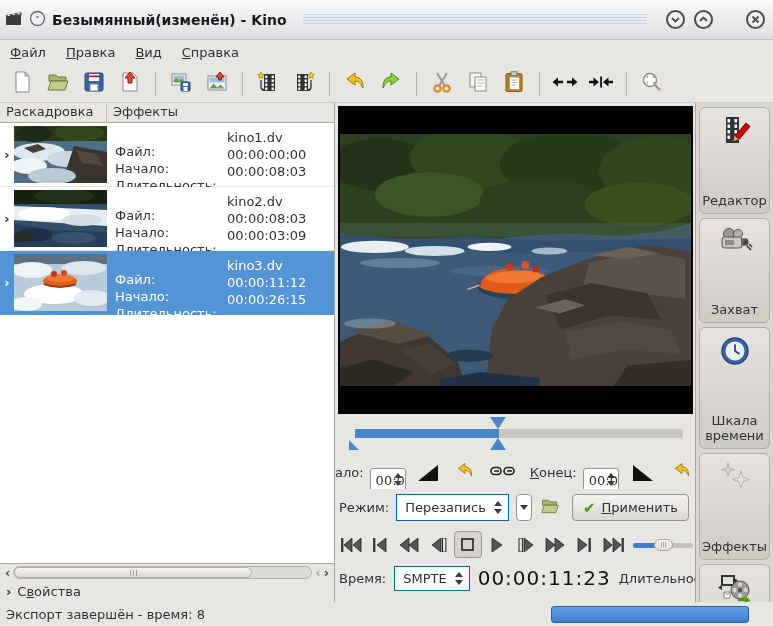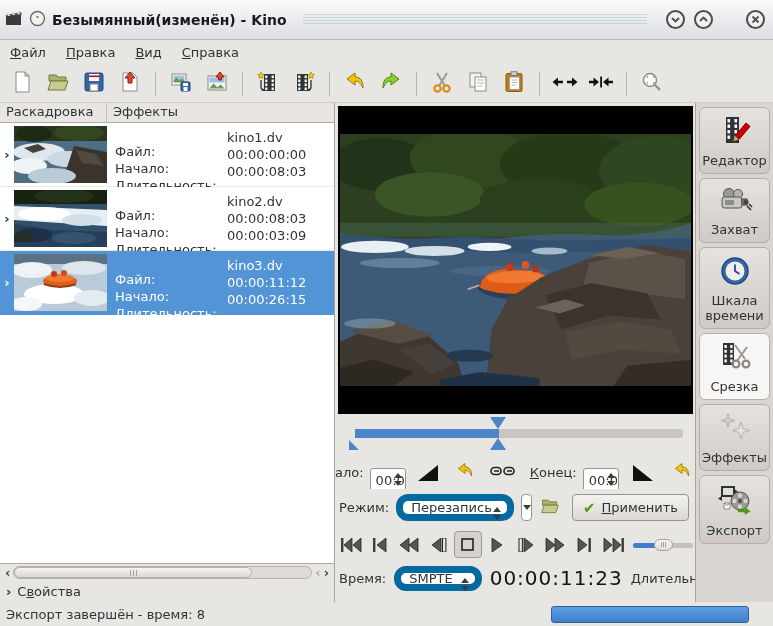--- a/index.html
+++ b/index.html
@@ -78,21 +78,21 @@
   .trim-row { height:33px; flex:none; display:flex; align-items:center; gap:6px; padding:0 4px 0 0; overflow:hidden; }
   .spinbox { width:52px; height:25px; background:#fff; border:1px solid #989490; border-radius:3px;
              display:flex; align-items:center; padding-left:5px; position:relative;margin-top:16px; }
   .spin-arrows { position:absolute; right:3px; top:4px; display:flex; flex-direction:column; gap:3px; }
   .arr-up { width:0; height:0; border-left:4px solid transparent; border-right:4px solid transparent; border-bottom:5px solid #3c3c3c; }
   .arr-dn { width:0; height:0; border-left:4px solid transparent; border-right:4px solid transparent; border-top:5px solid #3c3c3c; }
   .tri-se { width:0; height:0; border-bottom:16px solid #111; border-left:20px solid transparent; }
   .tri-sw { width:0; height:0; border-bottom:16px solid #111; border-right:20px solid transparent; }
 
   .mode-row { height:37px; flex:none; display:flex; align-items:center; gap:7px; padding:0 6px 0 4px; }
-  .combo { height:27px; background:#fff; border:7px solid #0369a1; border-radius:12px;
+  .combo { height:27px; background:#fff; border:1px solid #0369a1; border-radius:0;
            display:flex; align-items:center; padding:0 22px 0 8px; position:relative; white-space:nowrap; }
   .combo .spin-arrows { top:6px; right:6px; }
   .combo-small { width:34px; height:27px; background:#fff; border:1px solid #989490; border-radius:4px;
                  display:flex; align-items:center; justify-content:center; }
   .push-btn { height:27px; border:1px solid #989490; border-radius:4px;
               background:linear-gradient(#f4f3f1,#dcd8d3); display:flex; align-items:center; gap:6px; padding:0 10px; }
   .check { color:#4e9a06; font-size:15px; font-weight:bold; }
 
   .transport-row { height:37px; flex:none; display:flex; align-items:center; gap:1px; padding:0 2px; }
   .pbtn { width:30px; height:27px; display:flex; align-items:center; justify-content:center; border-radius:4px; }
@@ -108,21 +108,21 @@
   .time-row { height:30px; flex:none; display:flex; align-items:center; gap:8px; padding-left:4px; overflow:hidden; white-space:nowrap; }
   .timecode { font-size:20px; color:#141414; letter-spacing:1px; }
 
   
   .right-panel { width:78px; flex:none; background:#d9d5d0; border-left:1px solid #a9a49c;
                  display:flex; flex-direction:column; gap:4px; padding:4px 3px; }
   .side-btn { border:1px solid #b3ada6; border-radius:6px; background:linear-gradient(#e6e3df,#cfcac4);
               display:flex; flex-direction:column; align-items:center; justify-content:center;
               padding:7px 2px 5px; gap:3px; text-align:center; line-height:15px; }
   .side-btn.active { background:#f7f6f5; border-color:#b8b2ab; }
-  .side-btn .lbl { font-size:13px; }
+  .side-btn .lbl { font-size:13px;margin-top:40px; }
 
   
   .statusbar { height:24px; flex:none; display:flex; align-items:center; background:#e8e6e3;
                padding-left:6px; }
   .progressbar { margin-left:auto; margin-right:24px; width:198px; height:17px; border-radius:3px;
                  border:1px solid #2f5f9f; background:linear-gradient(#5f9fe2,#3f7fcc); }
 </style>
 </head>
 <body>
 
@@ -649,37 +649,20 @@
         <span class="lbl">Захват</span>
       </div>
       <div class="side-btn">
         <span><svg width="32" height="32" viewBox="0 0 32 32">
               <circle cx="16" cy="16" r="13" fill="#3465a4" stroke="#204a87" stroke-width="1.5"></circle>
               <circle cx="16" cy="16" r="9.5" fill="#eeeeec"></circle>
               <path d="M16 9.5V16l4.5 3" fill="none" stroke="#204a87" stroke-width="1.8"></path>
             </svg></span>
         <span class="lbl">Шкала времени</span>
       </div>
-      <div class="side-btn active">
-        <span><svg width="36" height="32" viewBox="0 0 36 32">
-              <rect x="6" y="2" width="11" height="22" fill="#2e3436"></rect>
-              <rect x="7.4" y="4" width="2.4" height="3" fill="#fff"></rect>
-              <rect x="7.4" y="8.8" width="2.4" height="3" fill="#fff"></rect>
-              <rect x="7.4" y="13.6" width="2.4" height="3" fill="#fff"></rect>
-              <rect x="7.4" y="18.4" width="2.4" height="3" fill="#fff"></rect>
-              <rect x="13.2" y="4" width="2.4" height="3" fill="#fff"></rect>
-              <rect x="13.2" y="8.8" width="2.4" height="3" fill="#fff"></rect>
-              <rect x="13.2" y="13.6" width="2.4" height="3" fill="#fff"></rect>
-              <rect x="13.2" y="18.4" width="2.4" height="3" fill="#fff"></rect>
-              <path d="M18 4l10 14M30 6L20 20" stroke="#9a9996" stroke-width="2"></path>
-              <circle cx="19" cy="23" r="3.4" fill="none" stroke="#88867f" stroke-width="2.2"></circle>
-              <circle cx="29" cy="23" r="3.4" fill="none" stroke="#88867f" stroke-width="2.2"></circle>
-            </svg></span>
-        <span class="lbl">Срезка</span>
-      </div>
       <div class="side-btn">
         <span><svg width="36" height="32" viewBox="0 0 36 32">
               <path d="M11 2l1.6 5 5 1.6-5 1.6-1.6 5-1.6-5-5-1.6 5-1.6z" fill="#d6d2cb" stroke="#a9a49c" stroke-width=".8"></path>
               <path d="M24 10l2 6.5 6.5 2-6.5 2-2 6.5-2-6.5-6.5-2 6.5-2z" fill="#e6e3de" stroke="#a9a49c" stroke-width=".8"></path>
             </svg></span>
         <span class="lbl">Эффекты</span>
       </div>
       <div class="side-btn">
         <span><svg width="38" height="34" viewBox="0 0 38 34">
               <path d="M6 4h12v9H6z" fill="none" stroke="#2e3436" stroke-width="2"></path>

